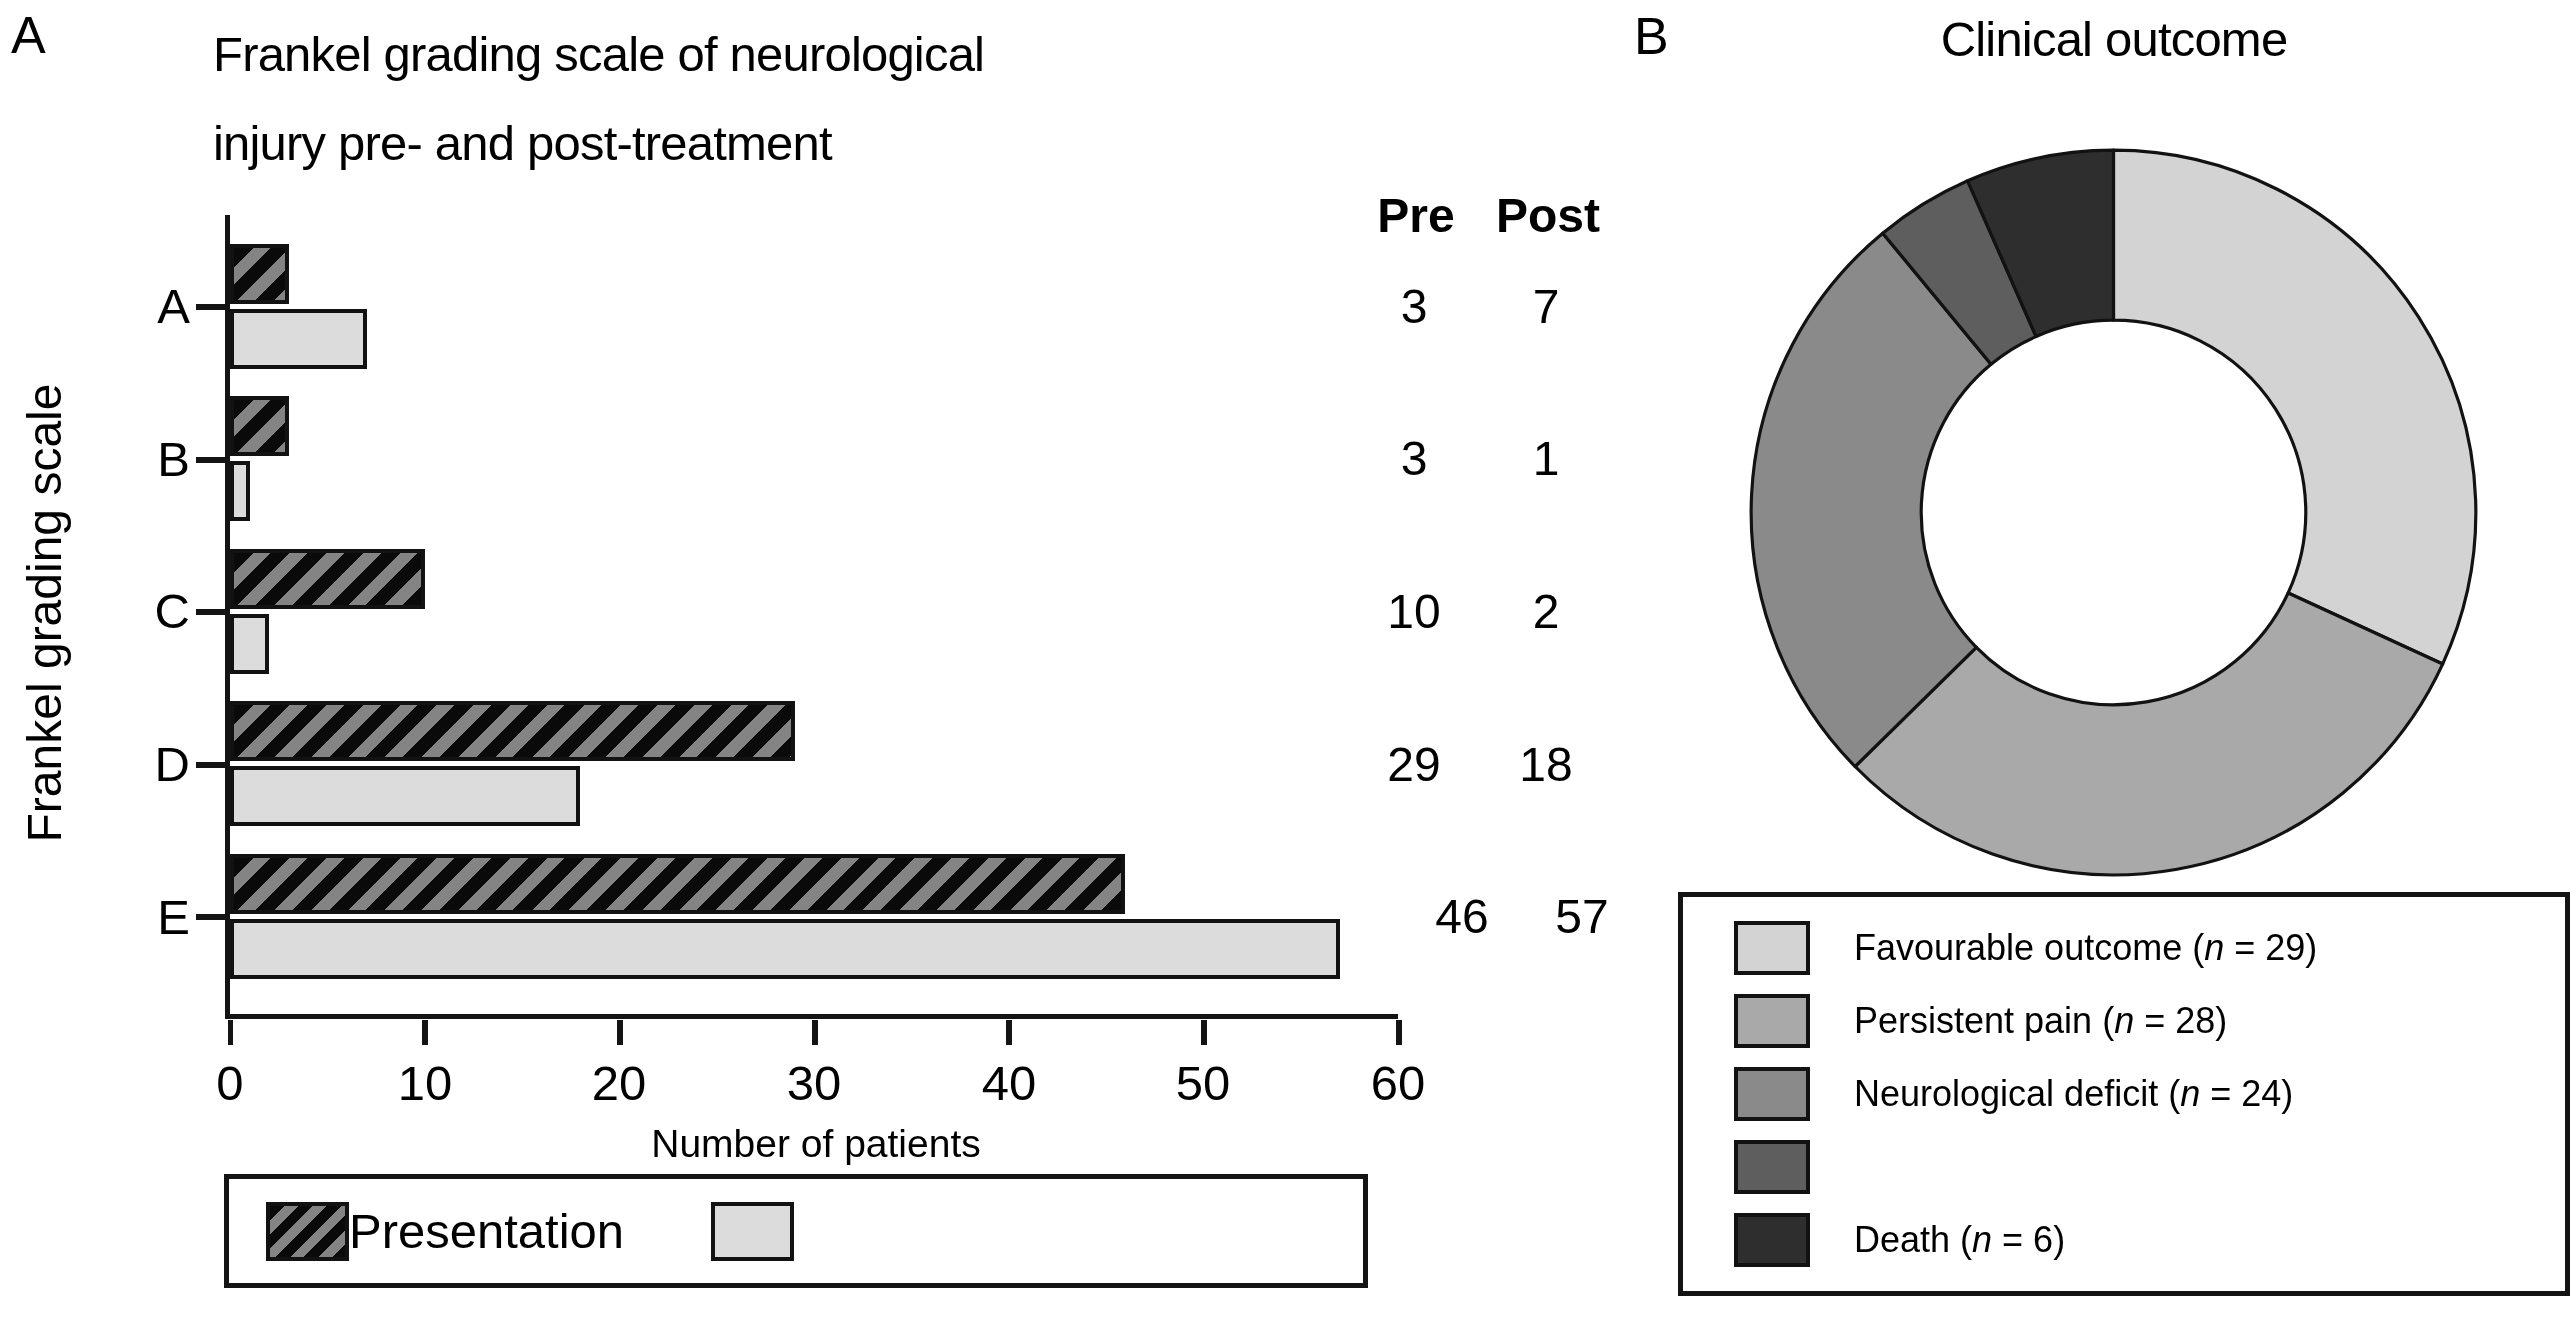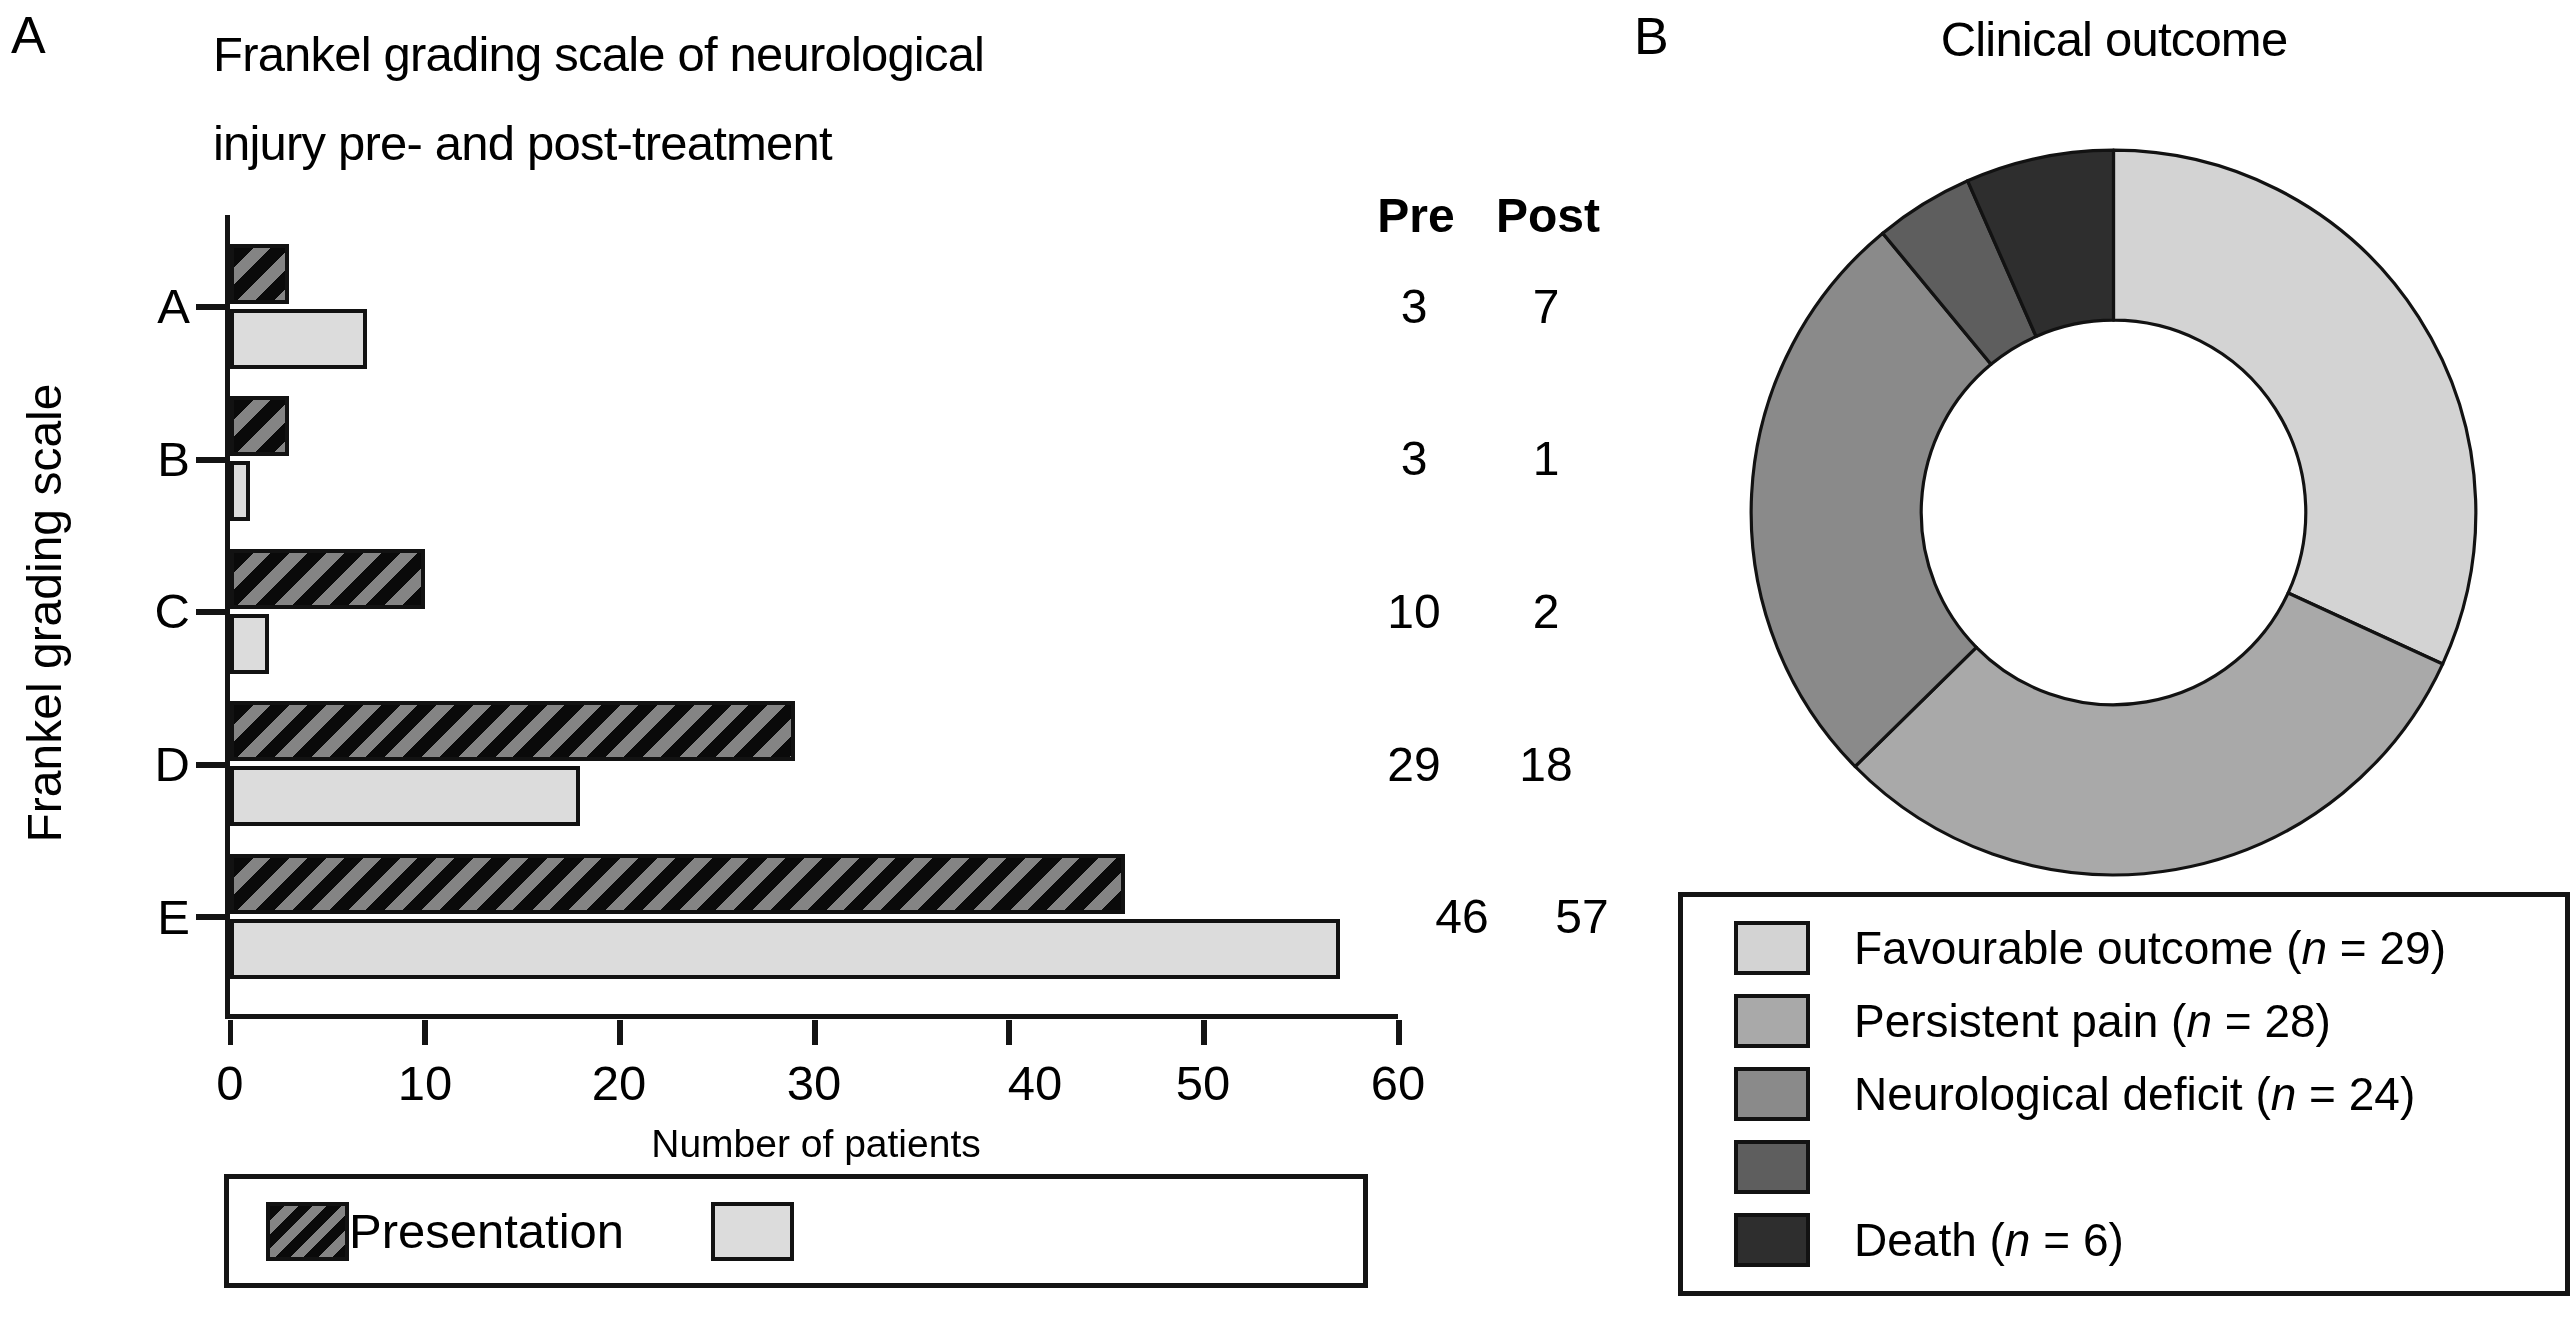--- a/index.html
+++ b/index.html
@@ -38,21 +38,21 @@
            padding-left:37px;background:#fff;}
   .leg-item{display:flex;align-items:center;font-size:49px;}
   .leg-item + .leg-item{margin-left:87px;}
   .swatch{width:83px;height:59px;border:4px solid #121212;box-sizing:border-box;flex:0 0 auto;}
 
   #donut{position:absolute;left:1744px;top:143px;width:739px;height:739px;}
 
   #legendB{position:absolute;left:1678px;top:892px;width:892px;height:404px;
            border:5.6px solid #141414;box-sizing:border-box;display:flex;flex-direction:column;
            justify-content:space-evenly;padding:4.8px 8px 4.8px 51px;background:#fff;}
-  .bleg-row{display:flex;align-items:center;gap:44px;font-size:46px;white-space:nowrap;}
+  .bleg-row{display:flex;align-items:center;gap:44px;font-size:36px;white-space:nowrap;}
   .bleg-swatch{width:76px;height:54px;border:4px solid #121212;box-sizing:border-box;flex:0 0 auto;}
   .bleg-text i{font-style:italic;}
 </style>
 </head>
 <body>
 
 <div id="figure">
 
   <div class="plabel" id="labelA">A</div>
   <div class="title-a">
@@ -84,21 +84,21 @@
       <div class="bar" style="top: 704px; width: 1110px; background: rgb(220, 220, 220);"></div>
       <div class="x-tick" style="left: -2.4px;"></div>
       <div class="x-label" style="left: 0px;">0</div>
       <div class="x-tick" style="left: 192px;"></div>
       <div class="x-label" style="left: 195px;">10</div>
       <div class="x-tick" style="left: 387px;"></div>
       <div class="x-label" style="left: 389px;">20</div>
       <div class="x-tick" style="left: 582px;"></div>
       <div class="x-label" style="left: 584px;">30</div>
       <div class="x-tick" style="left: 776px;"></div>
-      <div class="x-label" style="left: 805px;">40</div>
+      <div class="x-label" style="left: 779px;">40</div>
       <div class="x-tick" style="left: 971px;"></div>
       <div class="x-label" style="left: 973px;">50</div>
       <div class="x-tick" style="left: 1166px;"></div>
       <div class="x-label" style="left: 1168px;">60</div>
     </div>
 
   <div class="colhead" id="preHead">Pre</div>
   <div class="colhead" id="postHead">Post</div>
   <div id="tableVals"></div>
 

